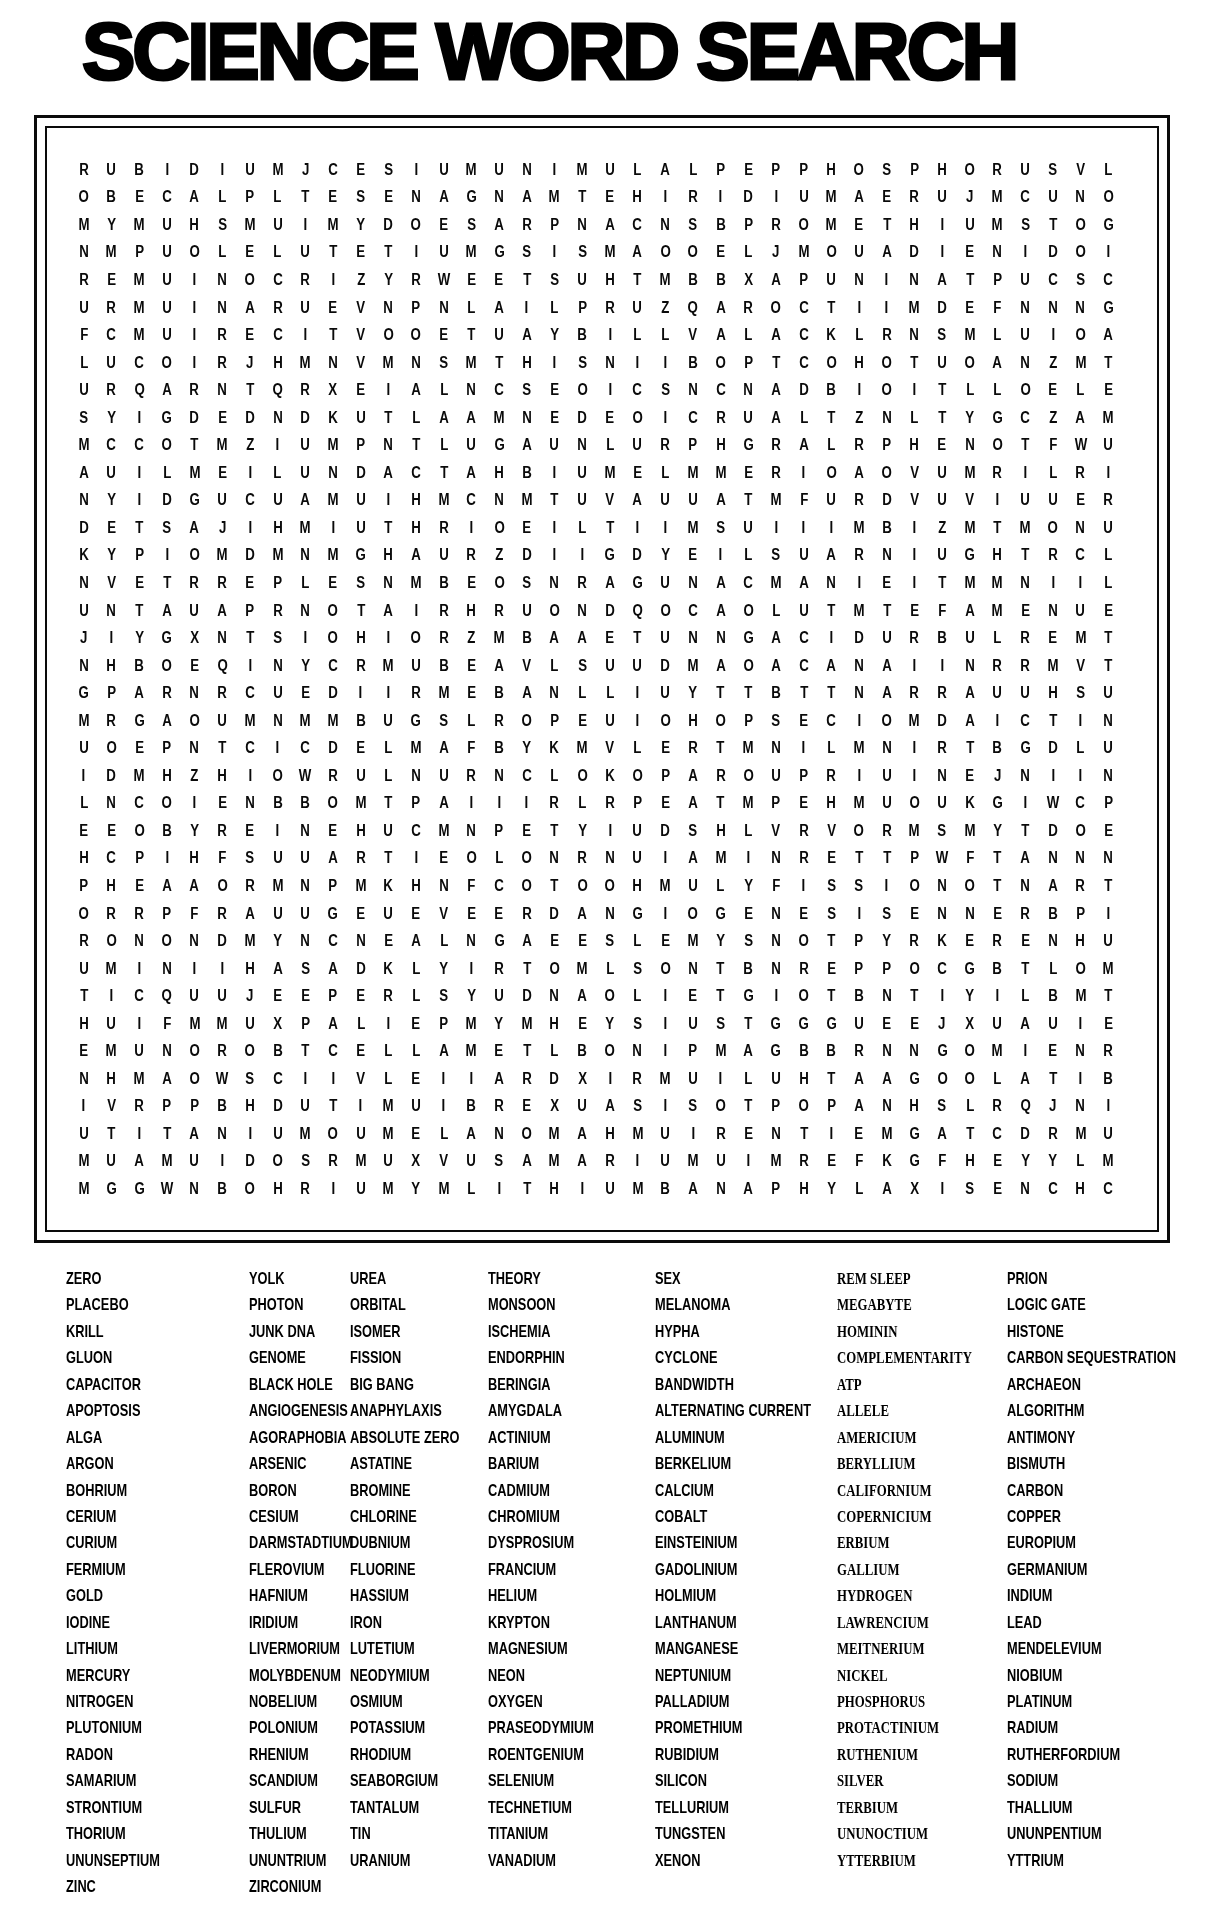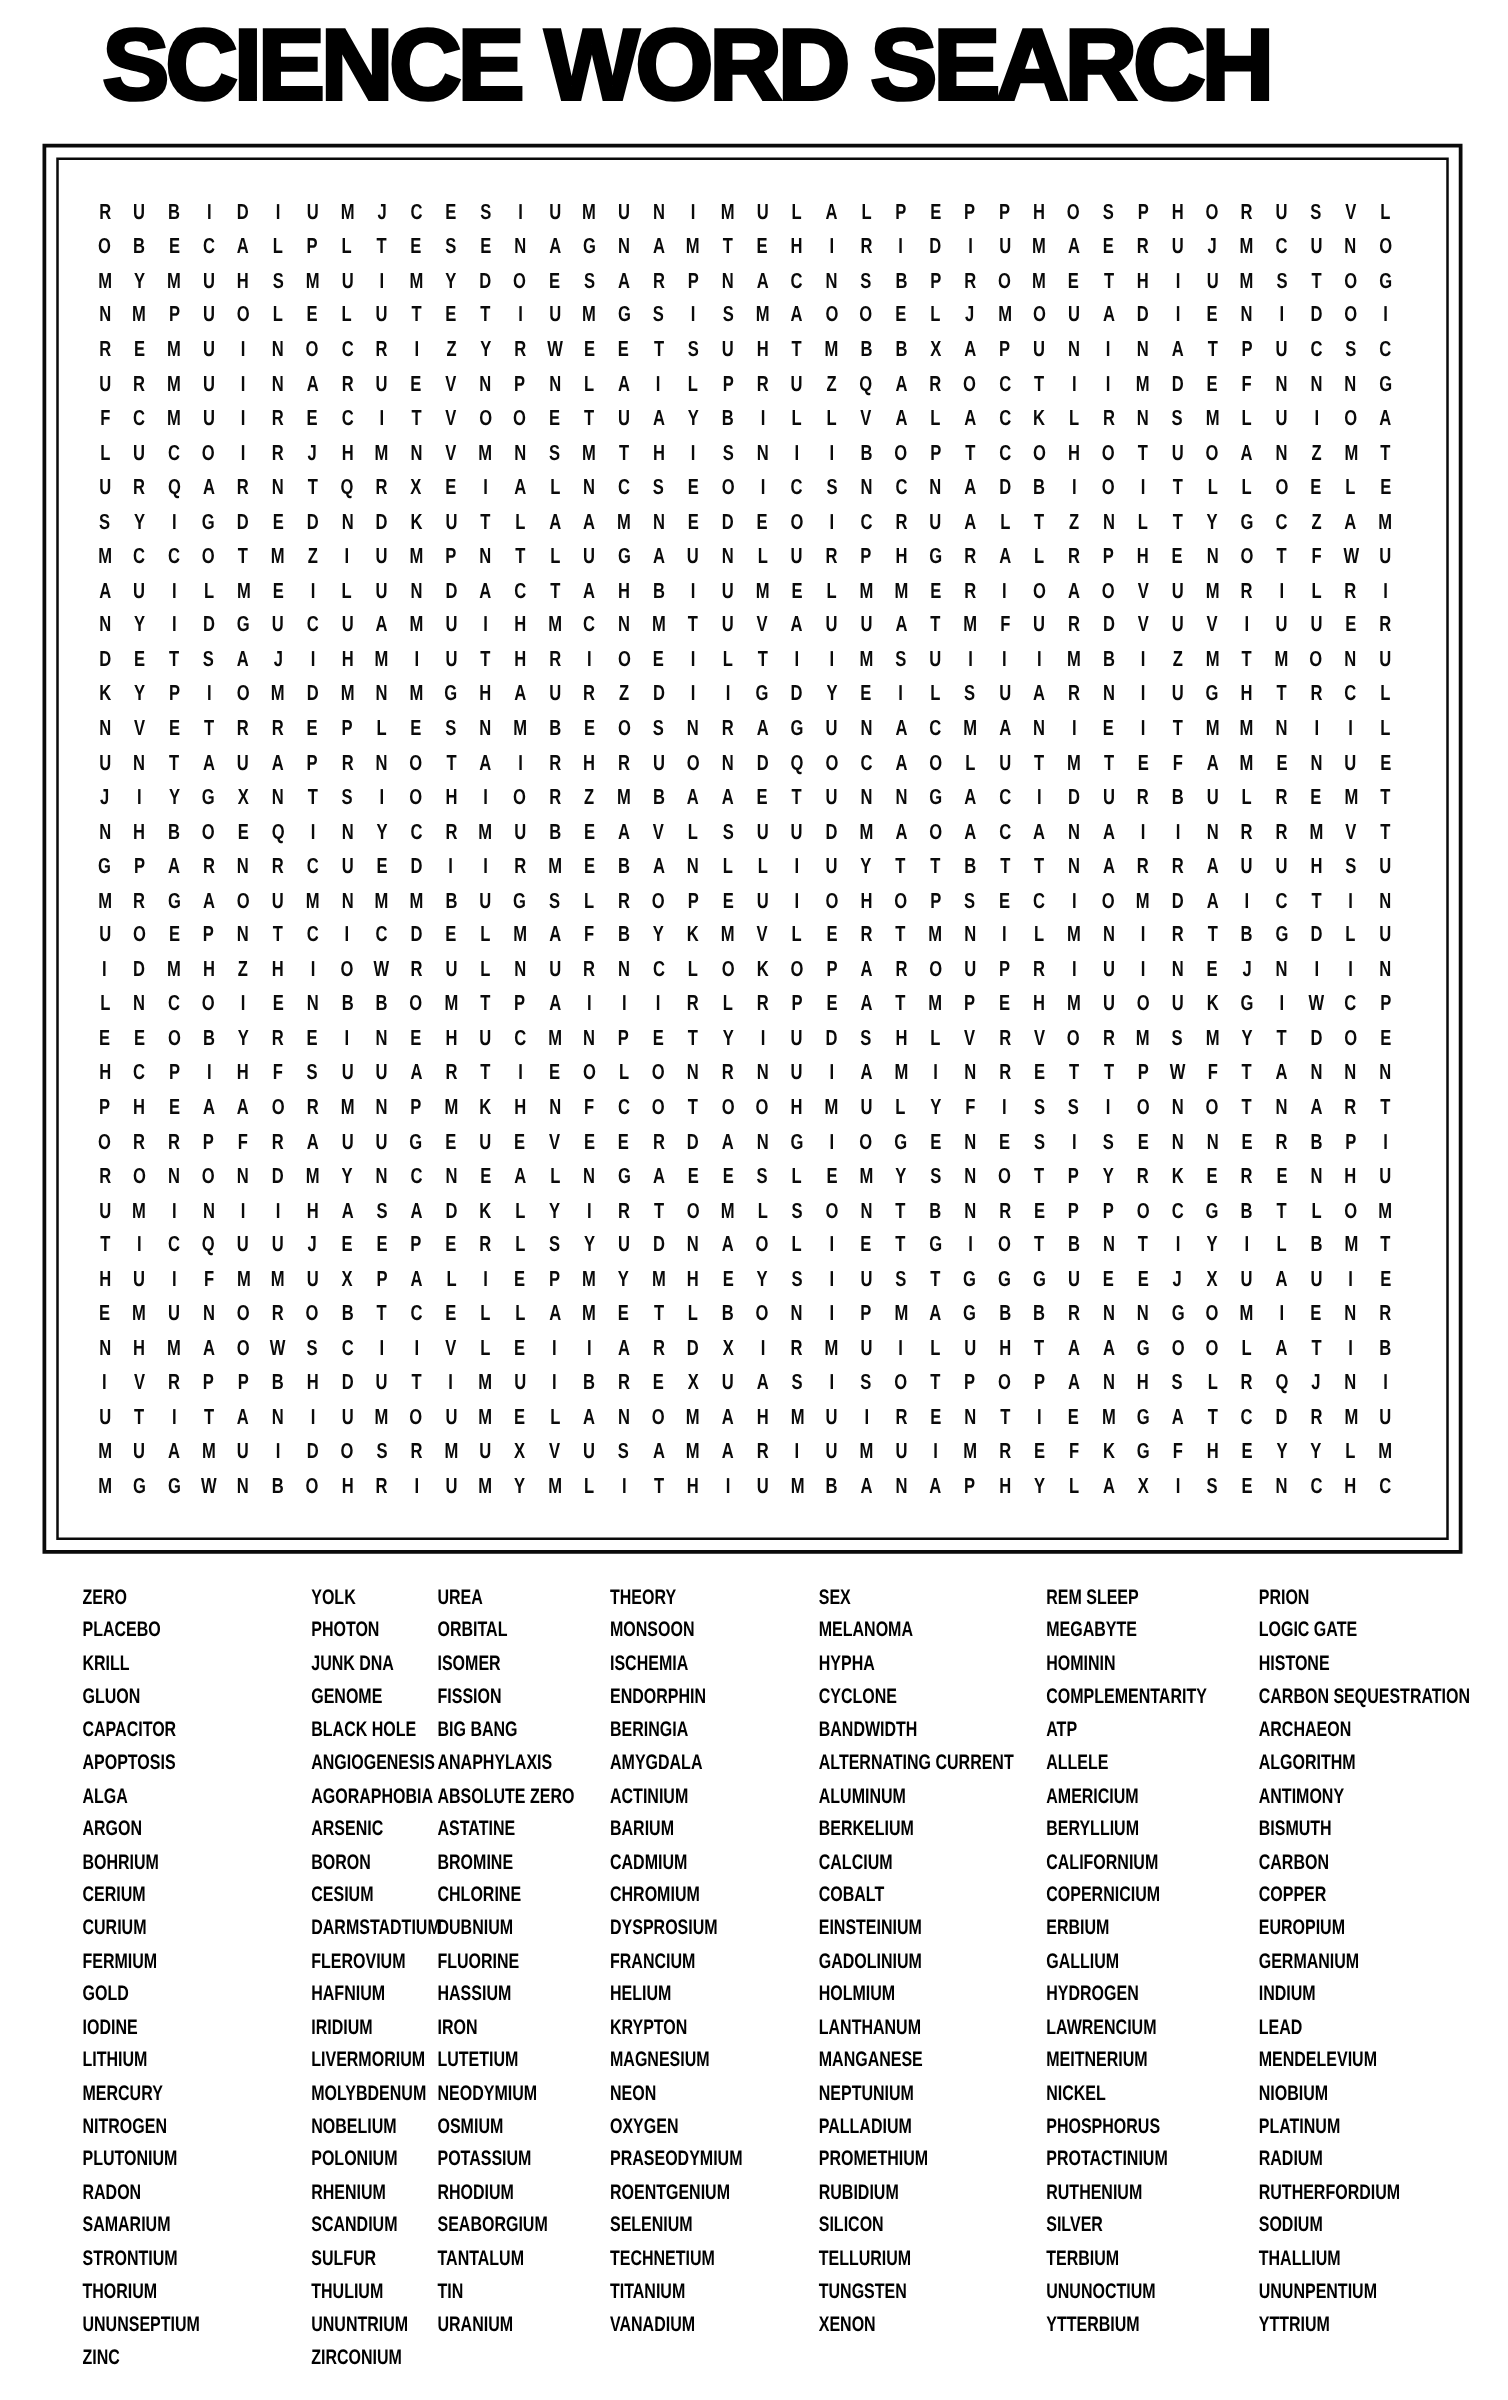--- a/index.html
+++ b/index.html
@@ -68,21 +68,21 @@
     display:inline-block;
     transform:scale(0.8,1.05);
     transform-origin:left center;
     letter-spacing:0px;
   }
   .col1{left:66px;}
   .col2{left:208px;margin-left:41px;}
   .col3{left:350px;text-decoration:underline;}
   .col4{left:488px;}
   .col5{left:655px;}
-  .col6{left:837px;}
+  .col6{left:837px;font-family:Liberation Serif, serif;}
   .col7{left:1007px;}
 </style>
 </head>
 <body>
 
 <div class="title">SCIENCE WORD SEARCH</div>
 
 <div class="board-outer">
   <div class="board-inner"></div>
 </div>

